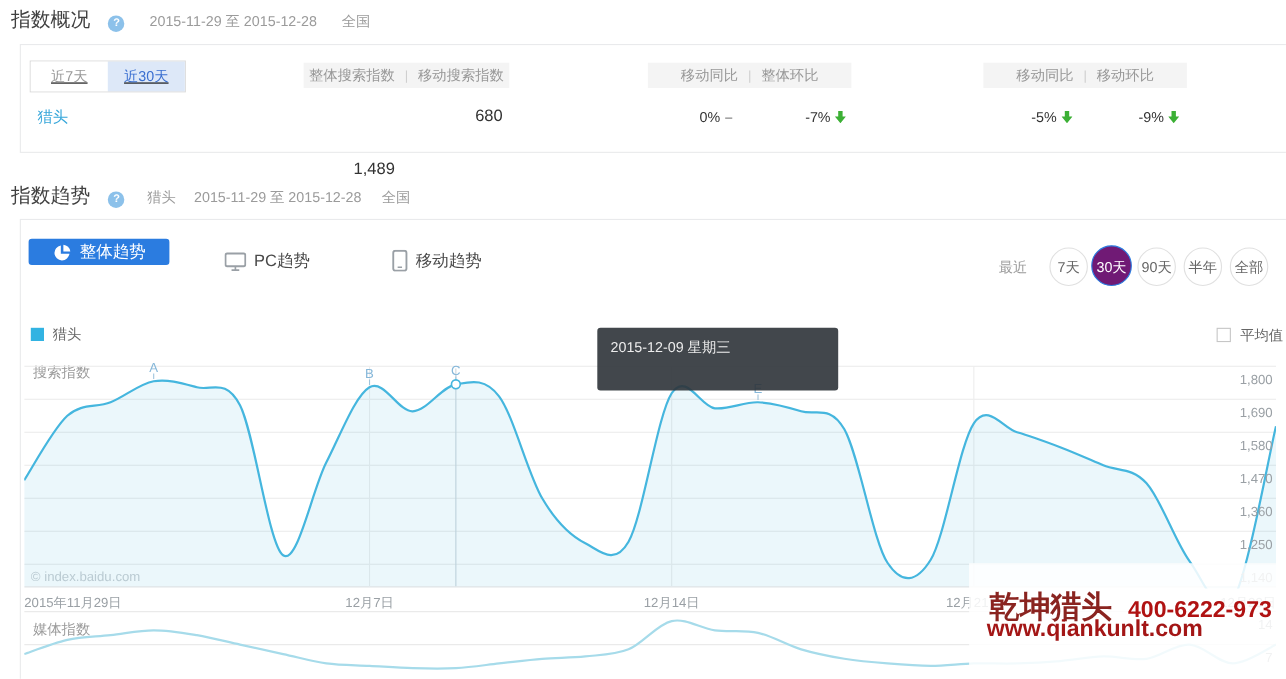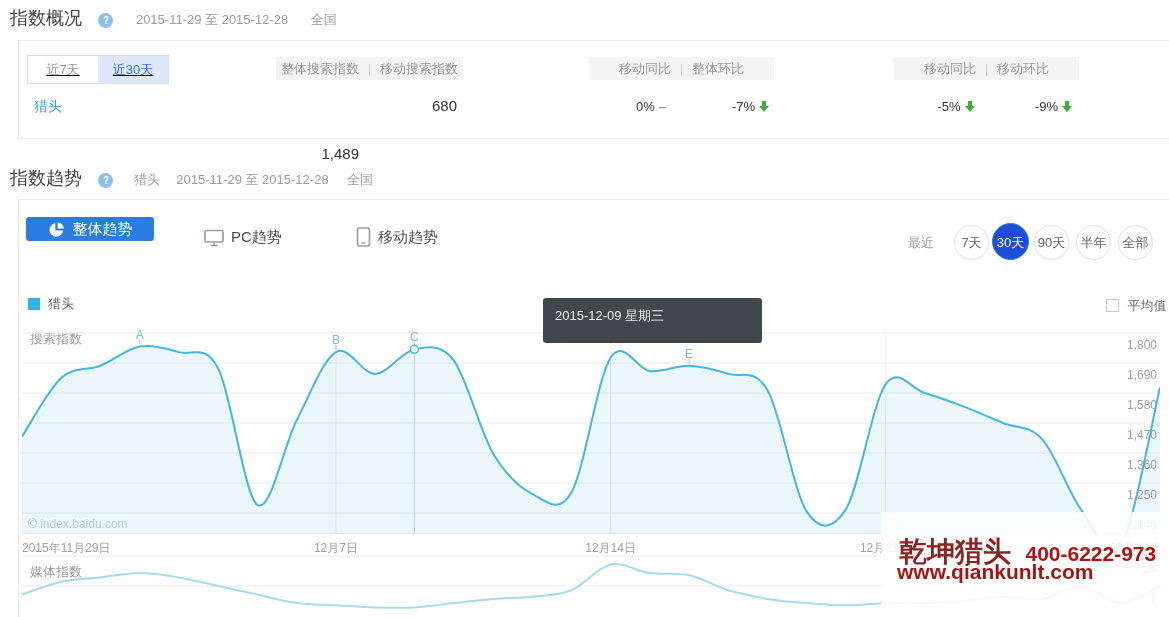--- a/index.html
+++ b/index.html
@@ -23,28 +23,28 @@
   .pct-val { position:absolute; font-size:13px; color:#333; display:flex; align-items:center; justify-content:center; gap:4px; }
   .trend-slot { display:inline-flex; align-items:center; }
   .dash-flat { color:#999; font-weight:bold; }
   
   .btn-primary { position:absolute; width:128px; height:24px; background:#2b7ce0; border:none; border-radius:3px;
     color:#fff; font-size:15px; display:flex; align-items:center; justify-content:center; gap:8px; cursor:pointer;
     font-family:"Liberation Sans", sans-serif; }
   .view-tab { position:absolute; display:flex; align-items:center; gap:7px; font-size:15px; color:#4a4a4a; cursor:pointer; }
   .chip { position:absolute; width:35px; height:35px; border-radius:50%; border:1px solid #e0e0e0; background:#fff;
     font-size:13px; color:#666; text-align:center; line-height:33px; cursor:pointer; }
-  .chip.active { width:37px; height:37px; background:#1d4ed8; border-color:#2b7ce0; color:#fff; line-height:37px; }
+  .chip.active { width:37px; height:37px; background:#701a75; border-color:#2b7ce0; color:#fff; line-height:37px; }
   .legend-sq { display:inline-block; width:12px; height:12px; background:#32b3e2; }
   .legend-label { font-size:13px; color:#666; }
   .checkbox-box { display:inline-block; width:13px; height:13px; border:1px solid #c6c6c6; background:#fff; vertical-align:-2px; cursor:pointer; }
   .panel-label { font-size:13px; color:#9b9b9b; }
   .axis-label { position:absolute; font-size:12px; color:#9aa0a5; height:16px; line-height:16px; }
   .copyright { position:absolute; font-size:12px; color:#c9ced2; }
-  .tooltip { position:absolute; left:543px; top:298px; width:219px; height:45px; background:rgba(45,51,57,0.90);
+  .tooltip { position:absolute; left:543px; top:298px; width:219px; height:57px; background:rgba(45,51,57,0.90);
     border-radius:3px; padding:9px 12px; z-index:7; }
   .tt-date { font-size:13px; color:#ececec; margin-bottom:8px; }
   .tt-row { font-size:13px; color:#fff; display:flex; align-items:center; }
   .tt-sq { display:inline-block; width:11px; height:11px; background:#32b3e2; margin-right:7px; }
   .watermark { position:absolute; left:881px; top:512px; width:288px; height:105px; background:rgba(255,255,255,0.86);
     z-index:6; font-weight:bold; }
   .wm-line1 { position:absolute; left:18px; top:21px; white-space:nowrap; }
   .wm-co { font-size:28px; color:#8a2420; }
   .wm-phone { font-size:21px; color:#b01212; margin-left:10px; }
   .wm-site { position:absolute; left:16px; top:48px; font-size:21px; color:#a31616; }

